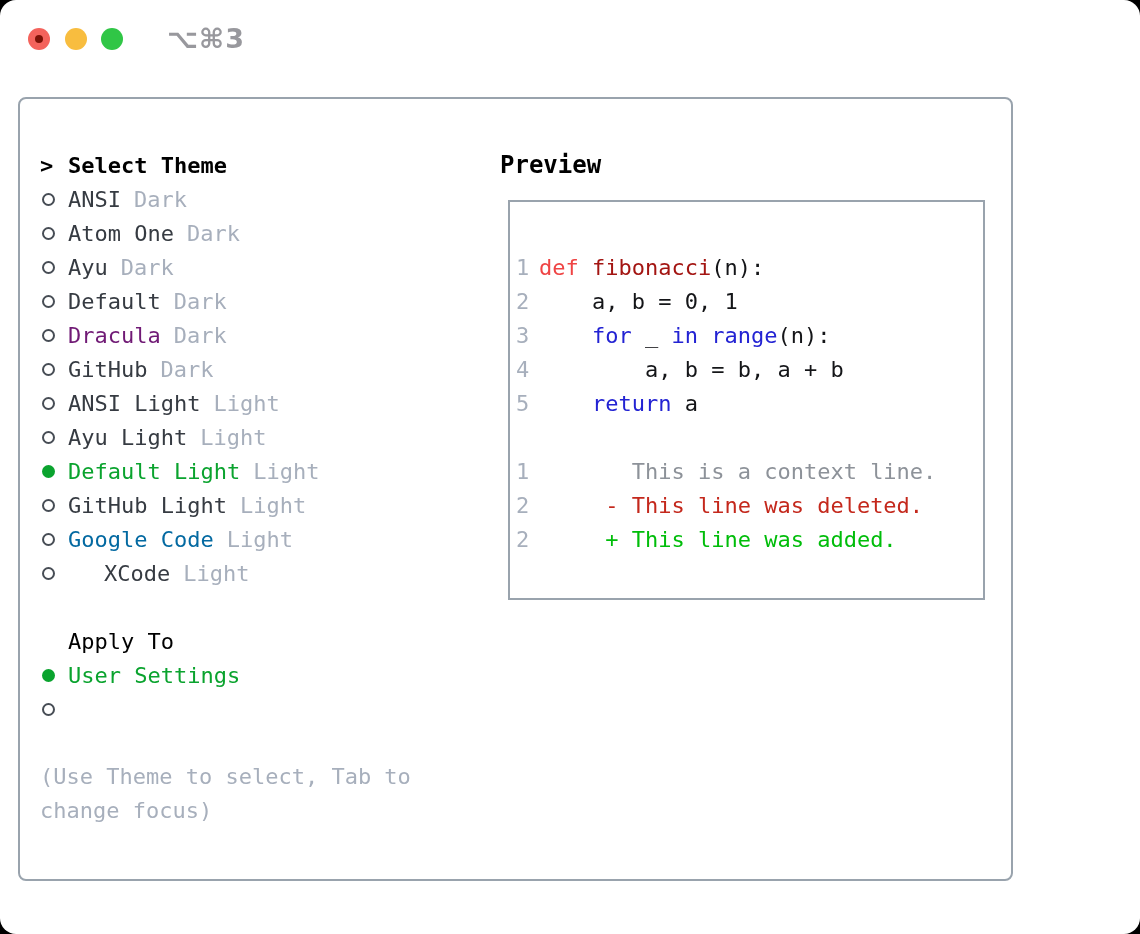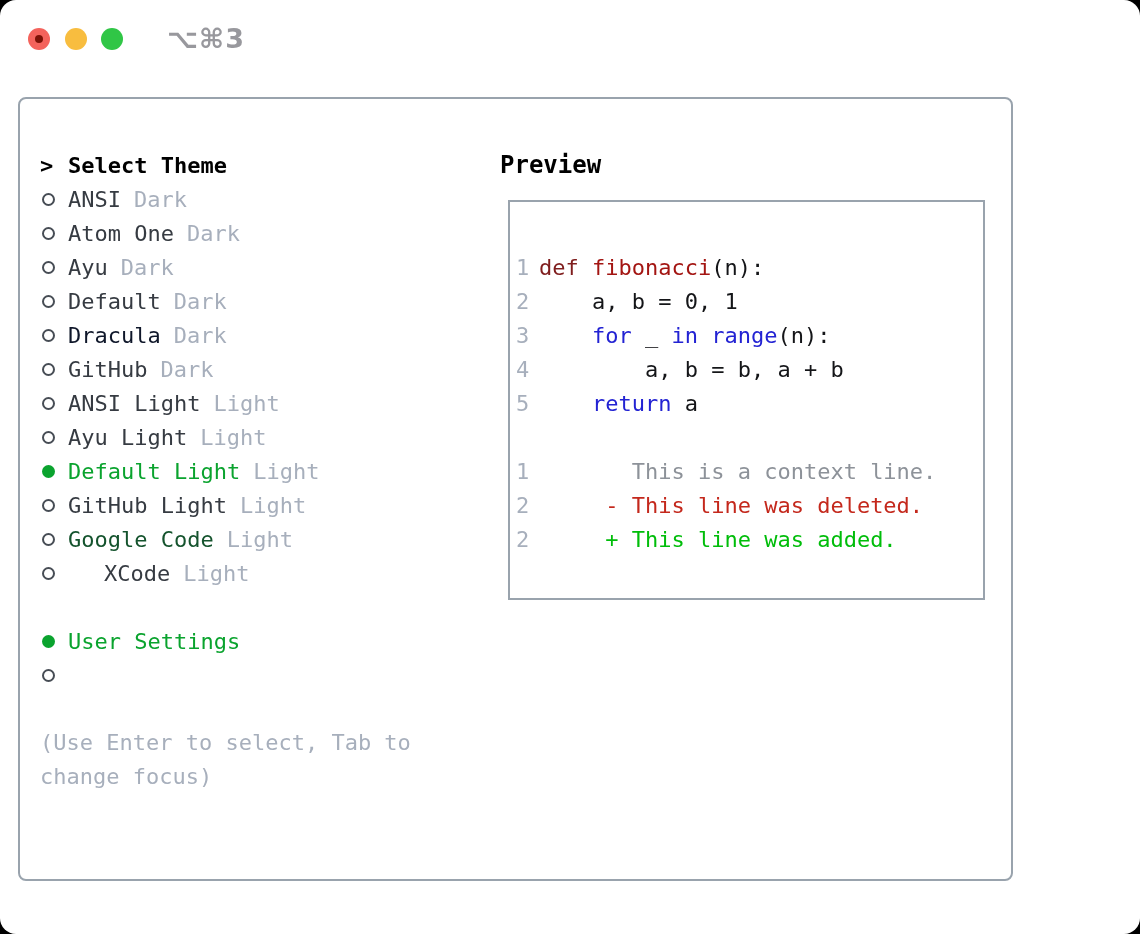--- a/index.html
+++ b/index.html
@@ -61,46 +61,50 @@
     <div class="left-pane">
       <div class="row">
         <span class="prompt">&gt;</span>
         <span class="title-text">Select Theme</span>
       </div>
       <div id="theme-list">
           <div class="row"><span class="markercol"><span class="radio"></span></span><span style="color: rgb(54, 59, 66);">ANSI</span><span class="variant" style="color: rgb(167, 175, 188);">Dark</span></div>
           <div class="row"><span class="markercol"><span class="radio"></span></span><span style="color: rgb(54, 59, 66);">Atom One</span><span class="variant" style="color: rgb(167, 175, 188);">Dark</span></div>
           <div class="row"><span class="markercol"><span class="radio"></span></span><span style="color: rgb(54, 59, 66);">Ayu</span><span class="variant" style="color: rgb(167, 175, 188);">Dark</span></div>
           <div class="row"><span class="markercol"><span class="radio"></span></span><span style="color: rgb(54, 59, 66);">Default</span><span class="variant" style="color: rgb(167, 175, 188);">Dark</span></div>
-          <div class="row"><span class="markercol"><span class="radio"></span></span><span style="color: #0f172a;">Dracula</span><span class="variant" style="color: rgb(167, 175, 188);">Dark</span></div>
+          <div class="row"><span class="markercol"><span class="radio"></span></span><span style="color: #701a75;">Dracula</span><span class="variant" style="color: rgb(167, 175, 188);">Dark</span></div>
           <div class="row"><span class="markercol"><span class="radio"></span></span><span style="color: rgb(54, 59, 66);">GitHub</span><span class="variant" style="color: rgb(167, 175, 188);">Dark</span></div>
           <div class="row"><span class="markercol"><span class="radio"></span></span><span style="color: rgb(54, 59, 66);">ANSI Light</span><span class="variant" style="color: rgb(167, 175, 188);">Light</span></div>
           <div class="row"><span class="markercol"><span class="radio"></span></span><span style="color: rgb(54, 59, 66);">Ayu Light</span><span class="variant" style="color: rgb(167, 175, 188);">Light</span></div>
           <div class="row"><span class="markercol"><span class="radio sel" style="background: rgb(10, 163, 46);"></span></span><span style="color: rgb(10, 163, 46);">Default Light</span><span class="variant" style="color: rgb(167, 175, 188);">Light</span></div>
           <div class="row"><span class="markercol"><span class="radio"></span></span><span style="color: rgb(54, 59, 66);">GitHub Light</span><span class="variant" style="color: rgb(167, 175, 188);">Light</span></div>
-          <div class="row"><span class="markercol"><span class="radio"></span></span><span style="color: #14532d;">Google Code</span><span class="variant" style="color: rgb(167, 175, 188);">Light</span></div>
+          <div class="row"><span class="markercol"><span class="radio"></span></span><span style="color: #0369a1;">Google Code</span><span class="variant" style="color: rgb(167, 175, 188);">Light</span></div>
           <div class="row"><span class="markercol"><span class="radio"></span></span><span style="color: rgb(54, 59, 66); margin-left: 36px;">XCode</span><span class="variant" style="color: rgb(167, 175, 188);">Light</span></div>
         </div>
 
       <div class="gap"></div>
+      <div class="row">
+        <span class="prompt"> </span>
+        <span style="color:#000;">Apply To</span>
+      </div>
       <div id="apply-list">
           <div class="row"><span class="markercol"><span class="radio sel" style="background: rgb(10, 163, 46);"></span></span><span style="color: rgb(10, 163, 46); text-align: center;">User Settings</span></div>
           <div class="row"><span class="markercol"><span class="radio"></span></span></div>
         </div>
 
       <div class="gap"></div>
       <div id="help-text">
-          <div class="help" style="color: rgb(167, 175, 188);">(Use Enter to select, Tab to</div>
+          <div class="help" style="color: rgb(167, 175, 188);">(Use Theme to select, Tab to</div>
           <div class="help" style="color: rgb(167, 175, 188);">change focus)</div>
         </div>
     </div>
 
     <div class="preview-title">Preview</div>
     <div class="preview-box" id="preview-box" style="border-color: rgb(153, 163, 173);">
-        <div class="pline"><span class="ln" style="color: rgb(167, 175, 188);">1</span><span class="code"><span style="color: #7f1d1d; margin-top: 40px;">def</span><span style="color: rgb(20, 21, 24);"> </span><span style="color: rgb(163, 21, 18);">fibonacci</span><span style="color: rgb(20, 21, 24);">(n):</span></span></div>
+        <div class="pline"><span class="ln" style="color: rgb(167, 175, 188);">1</span><span class="code"><span style="color: #ef4444; margin-top: 40px;">def</span><span style="color: rgb(20, 21, 24);"> </span><span style="color: rgb(163, 21, 18);">fibonacci</span><span style="color: rgb(20, 21, 24);">(n):</span></span></div>
         <div class="pline"><span class="ln" style="color: rgb(167, 175, 188);">2</span><span class="code"><span style="color: rgb(20, 21, 24);">    a, b = 0, 1</span></span></div>
         <div class="pline"><span class="ln" style="color: rgb(167, 175, 188);">3</span><span class="code"><span style="color: rgb(20, 21, 24);">    </span><span style="color: rgb(35, 35, 211);">for</span><span style="color: rgb(20, 21, 24);"> _ </span><span style="color: rgb(35, 35, 211);">in</span><span style="color: rgb(20, 21, 24);"> </span><span style="color: rgb(35, 35, 211);">range</span><span style="color: rgb(20, 21, 24);">(n):</span></span></div>
         <div class="pline"><span class="ln" style="color: rgb(167, 175, 188);">4</span><span class="code"><span style="color: rgb(20, 21, 24);">        a, b = b, a + b</span></span></div>
         <div class="pline"><span class="ln" style="color: rgb(167, 175, 188);">5</span><span class="code"><span style="color: rgb(20, 21, 24);">    </span><span style="color: rgb(35, 35, 211);">return</span><span style="color: rgb(20, 21, 24);"> a</span></span></div>
         <div class="pline"><span class="ln" style="color: rgb(167, 175, 188);"></span><span class="code"></span></div>
         <div class="pline"><span class="ln" style="color: rgb(167, 175, 188);">1</span><span class="code"><span style="color: rgb(141, 146, 153);">       This is a context line.</span></span></div>
         <div class="pline"><span class="ln" style="color: rgb(167, 175, 188);">2</span><span class="code"><span style="color: rgb(196, 40, 28);">     - This line was deleted.</span></span></div>
         <div class="pline"><span class="ln" style="color: rgb(167, 175, 188);">2</span><span class="code"><span style="color: rgb(0, 189, 10); margin-top: 20px;">     + This line was added.</span></span></div>
       </div>
 

